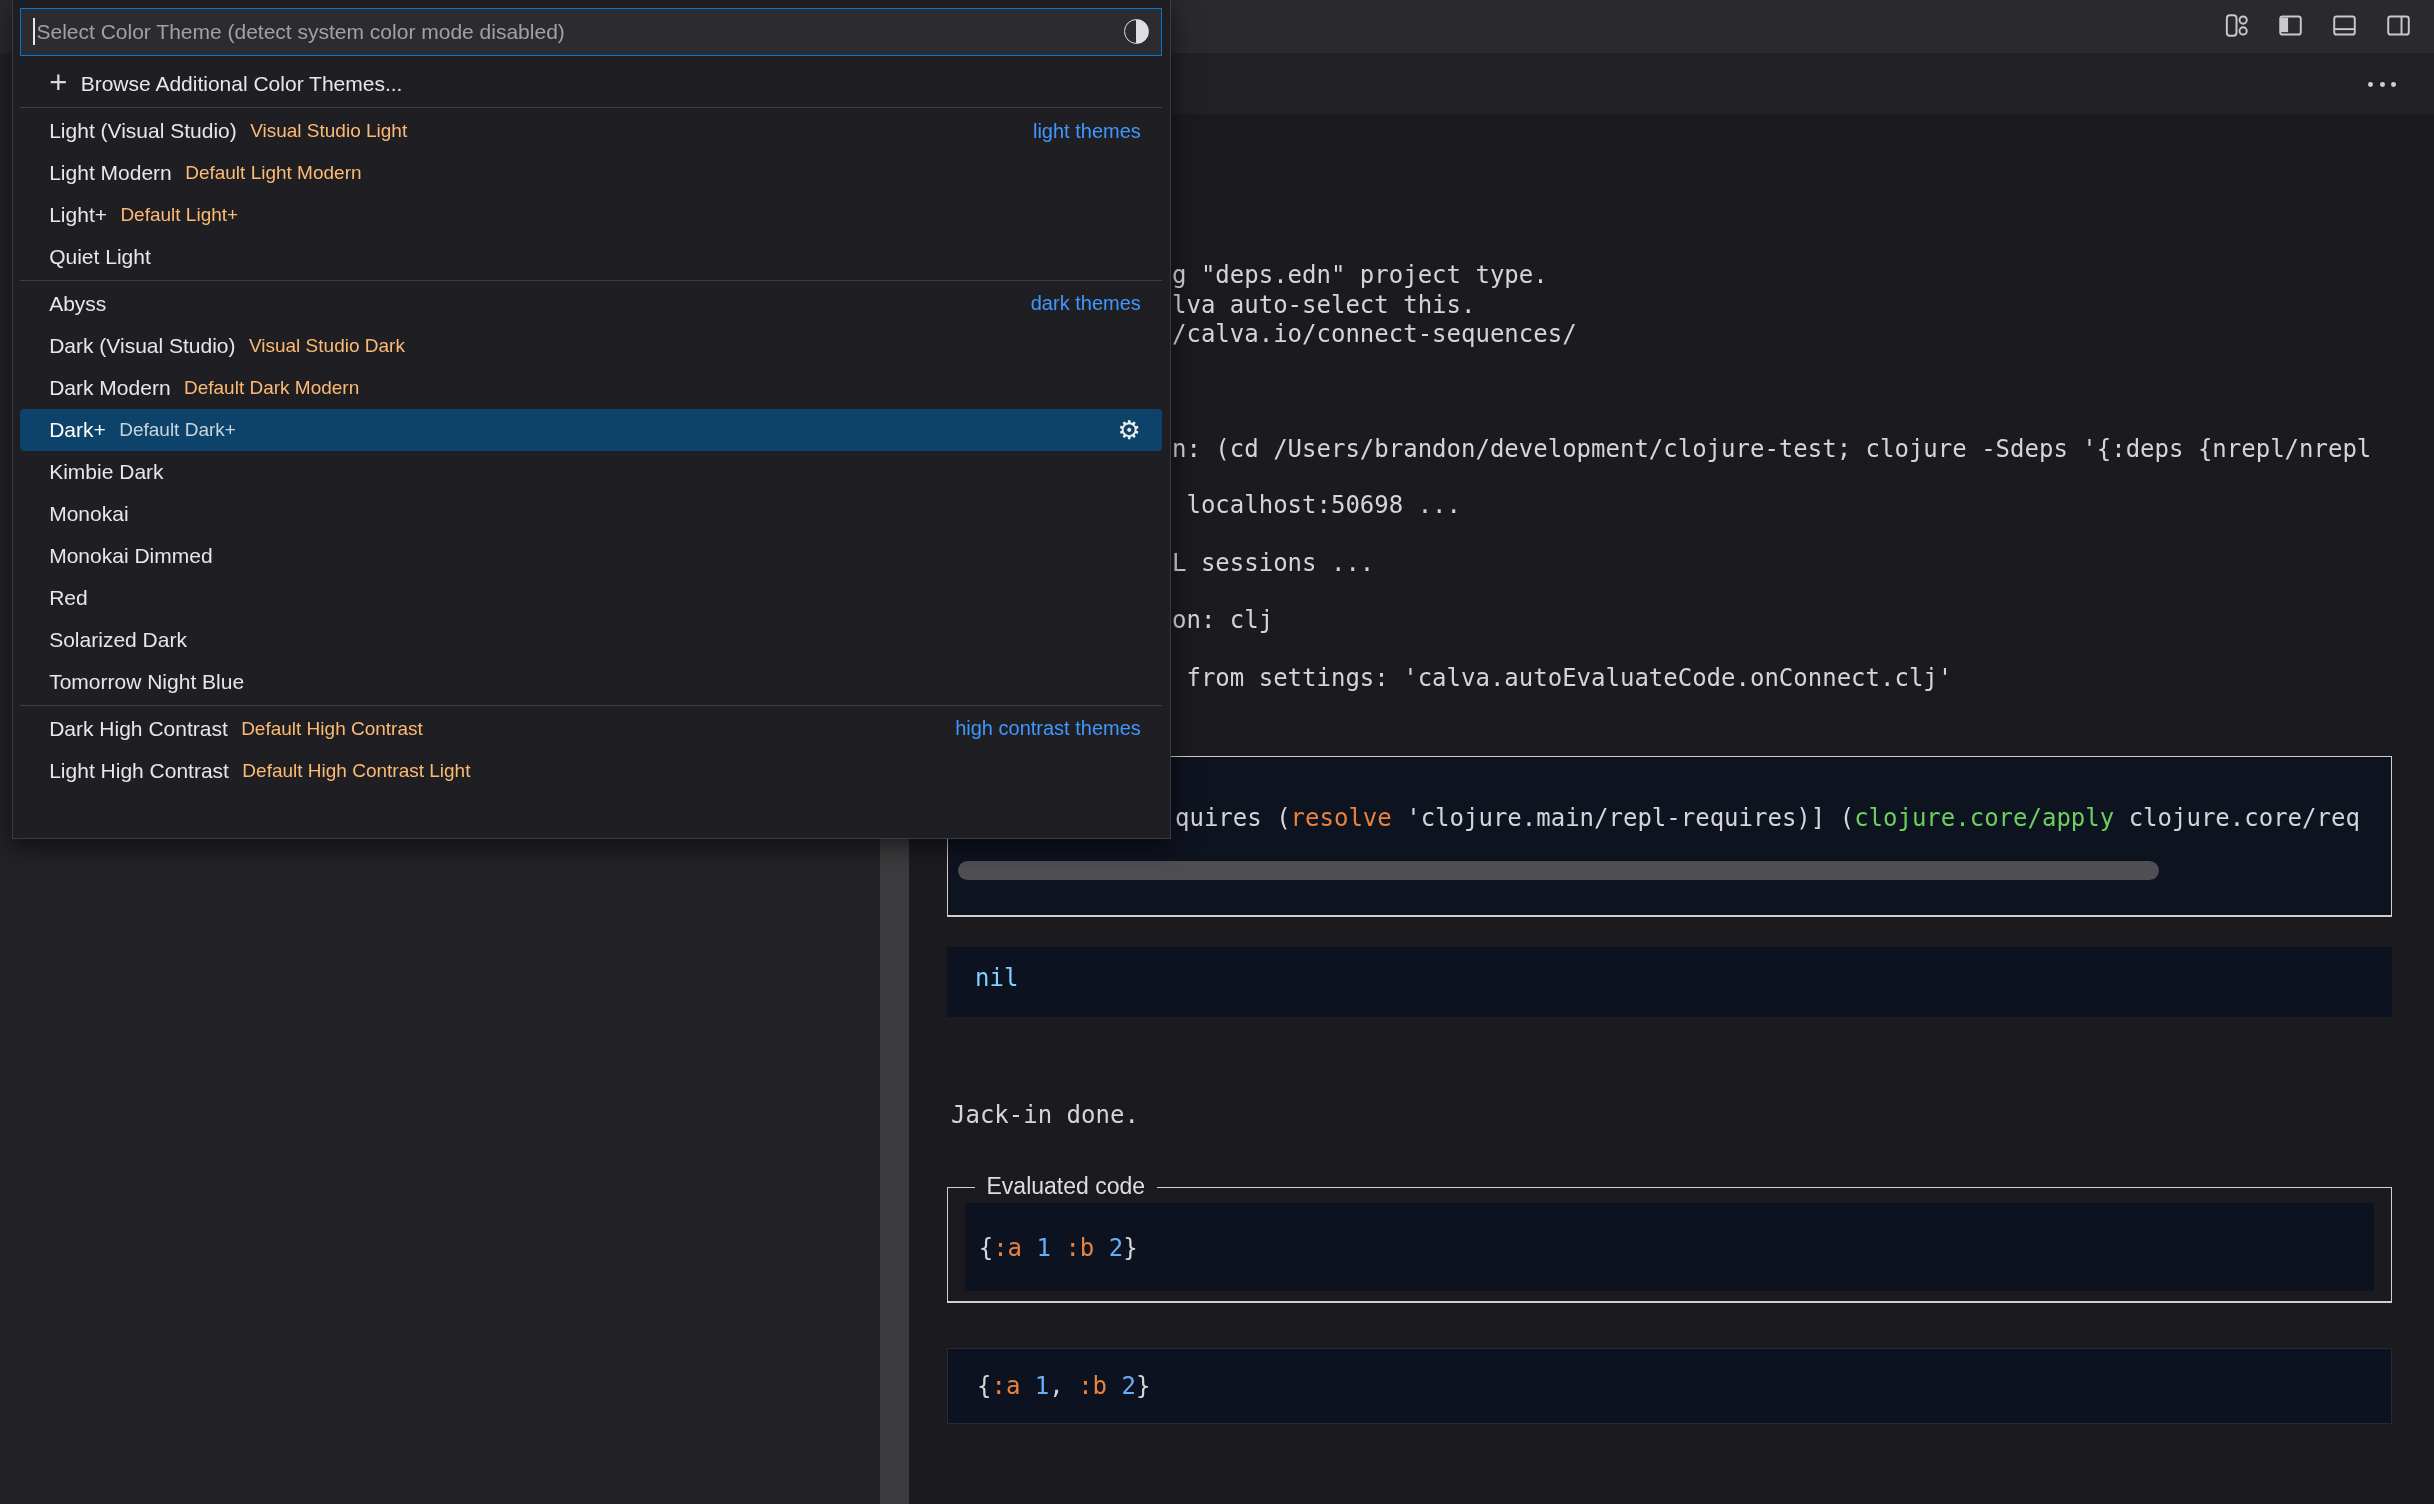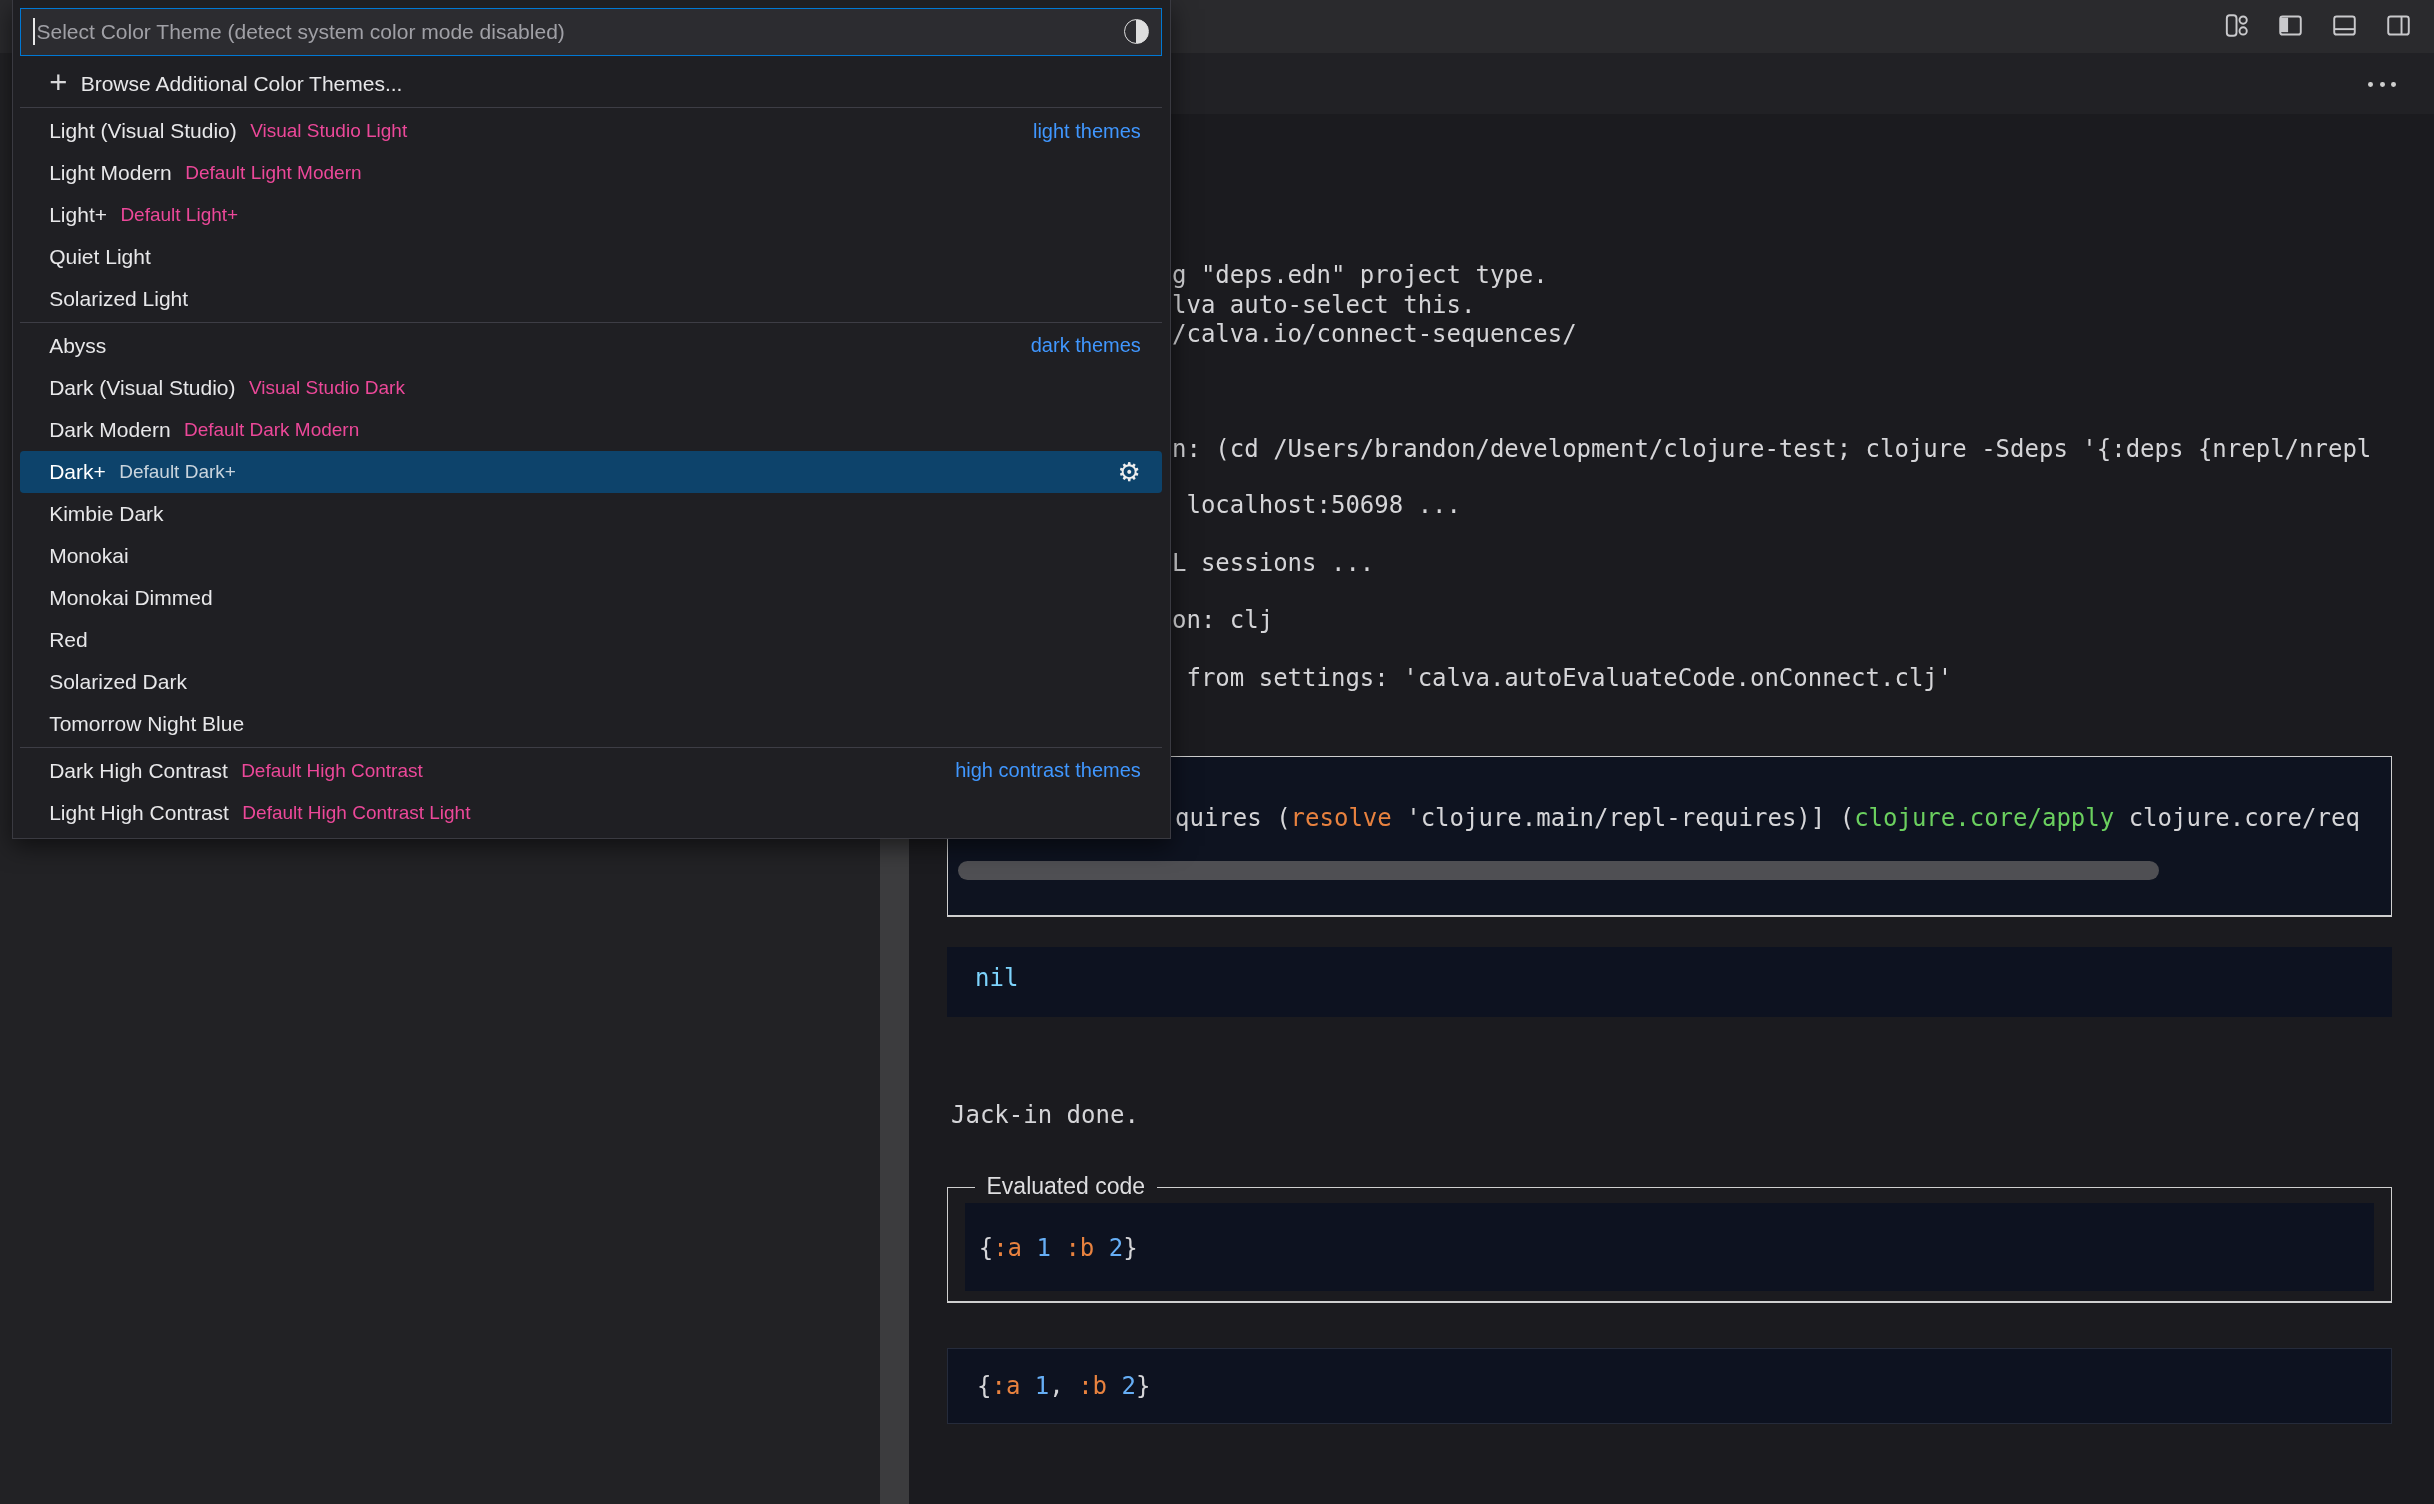--- a/index.html
+++ b/index.html
@@ -65,21 +65,21 @@
                background:linear-gradient(90deg,transparent 0 50%,#dedede 50% 100%);cursor:pointer;}
 
   #qp-list{padding:0 7.7px;}
   .qp-sep{height:1px;background:#3d3d45;margin:1.9px 0;}
   .qp-row{height:42px;display:flex;align-items:center;padding:0 21px 0 29px;border-radius:3.8px;
           cursor:pointer;}
   .qp-row.selected{background:#0d436b;}
   .qp-plus{font-size:31px;font-weight:200;color:#d8d8da;margin-right:13.4px;line-height:1;margin-top:-3.8px;}
   .qp-label{font-size:21px;color:#e7e7e9;white-space:pre;}
   .qp-row.selected .qp-label{color:#ffffff;text-align:right;}
-  .qp-desc{font-size:19px;color:#ec4899;margin-left:13.4px;white-space:pre;}
+  .qp-desc{font-size:19px;color:#fdba74;margin-left:13.4px;white-space:pre;}
   .qp-row.selected .qp-desc{color:#c9d4dd;}
   .qp-section{font-size:20px;color:#4097ff;text-align:center;}
   .qp-gear{font-family:"DejaVu Sans",sans-serif;font-size:26px;color:#eeeeee;line-height:1;}
 </style>
 </head>
 <body>
 
 <div id="root">
 
   <div id="titlebar">
@@ -184,24 +184,20 @@
         </div>
         <div class="qp-row">
           <span class="qp-label">Light+</span>
           <span class="qp-desc">Default Light+</span>
           <span class="spacer"></span>
         </div>
         <div class="qp-row">
           <span class="qp-label">Quiet Light</span>
           <span class="spacer"></span>
         </div>
-        <div class="qp-row">
-          <span class="qp-label">Solarized Light</span>
-          <span class="spacer"></span>
-        </div>
         <div class="qp-sep"></div>
         <div class="qp-row">
           <span class="qp-label">Abyss</span>
           <span class="spacer"></span>
           <span class="qp-section">dark themes</span>
         </div>
         <div class="qp-row">
           <span class="qp-label">Dark (Visual Studio)</span>
           <span class="qp-desc">Visual Studio Dark</span>
           <span class="spacer"></span>

